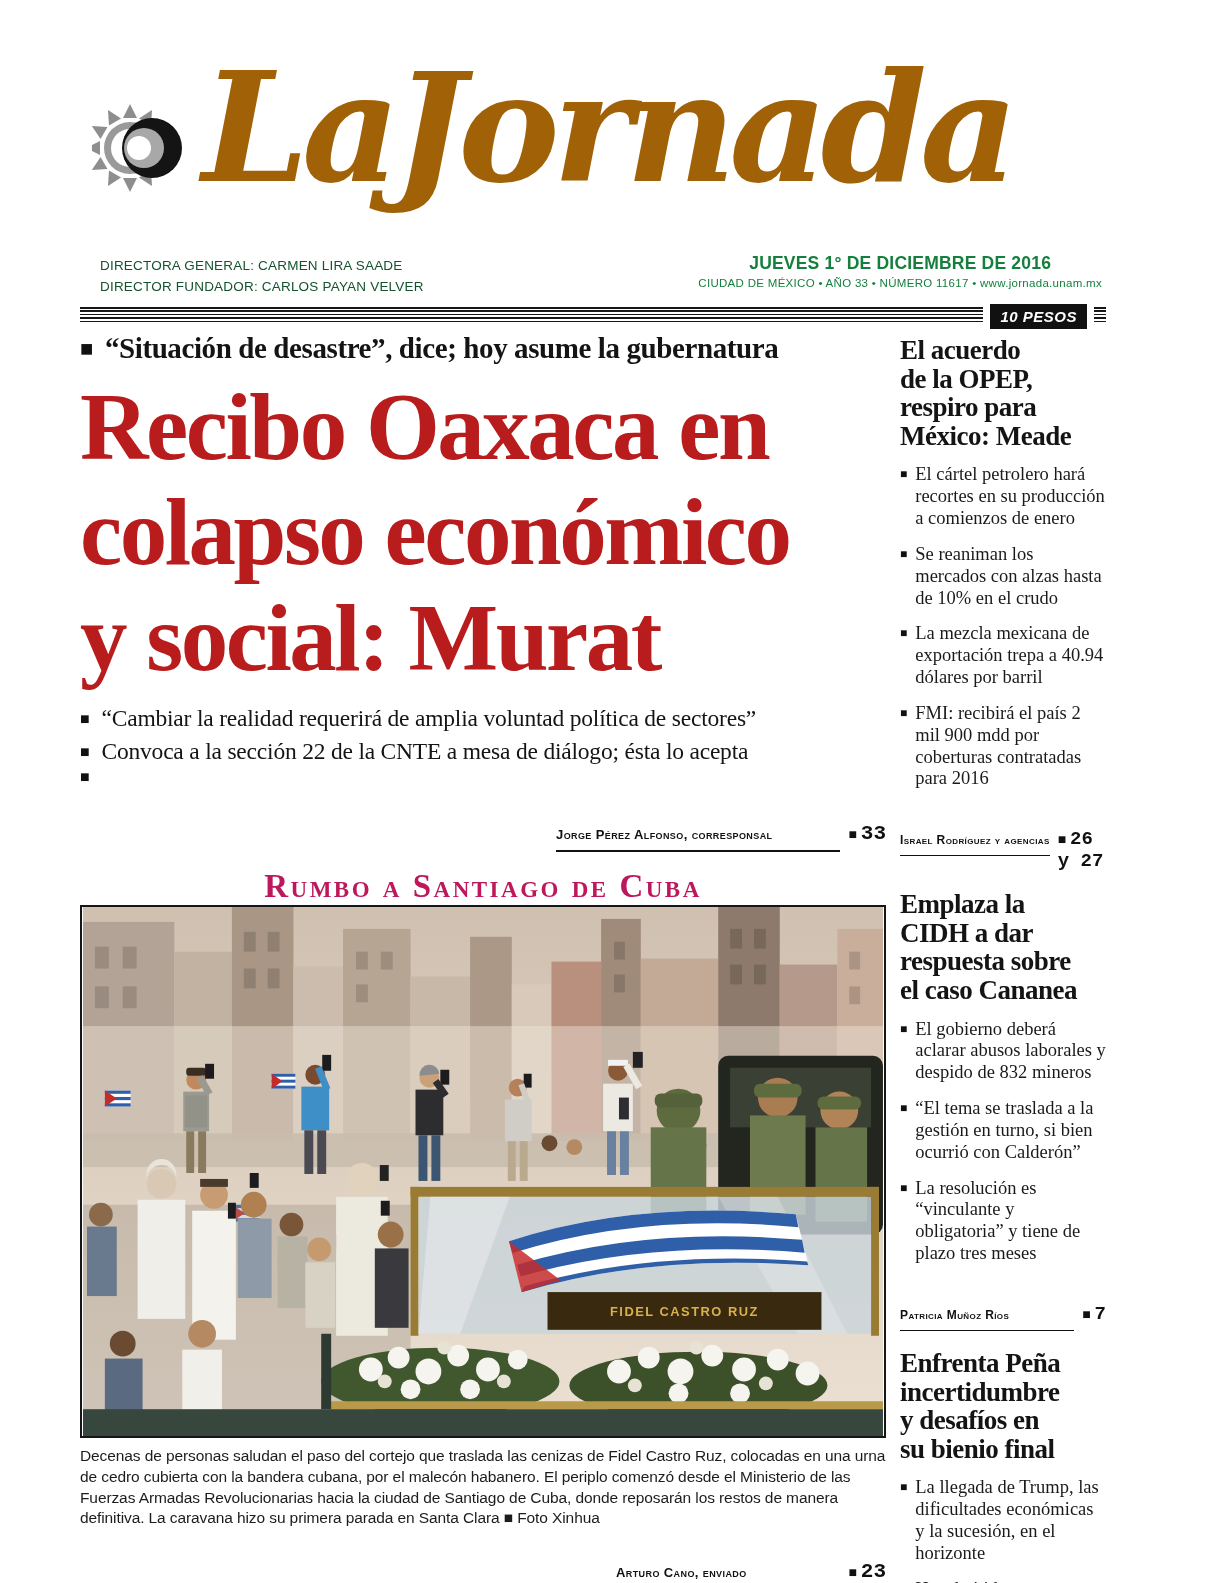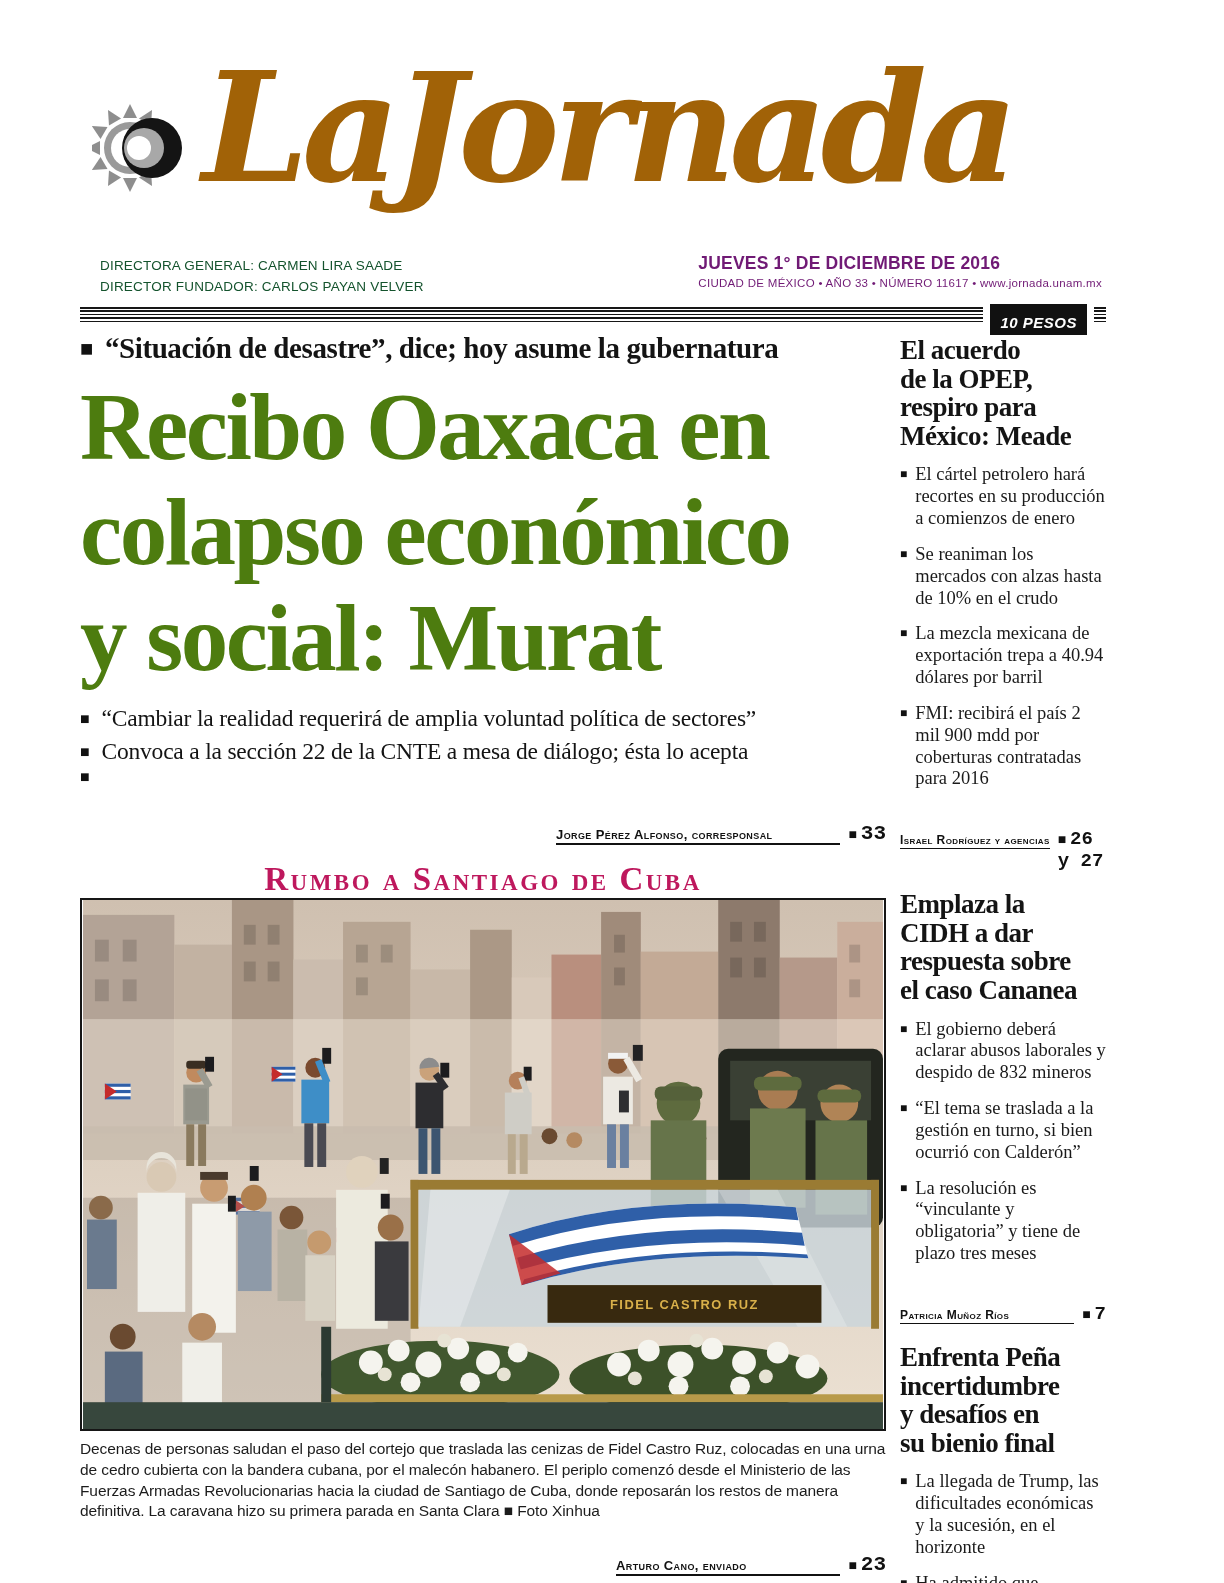--- a/index.html
+++ b/index.html
@@ -7,43 +7,43 @@
        font-family:"Liberation Serif",serif;}
   .sq{display:inline-block;line-height:1;color:#111;}
 
   
   .logo{position:absolute;left:92px;top:52px;display:flex;align-items:center;gap:10px;}
   .logo-icon{width:100px;height:100px;margin-top:40px;}
   .logo-text{font-family:"DejaVu Serif",serif;font-weight:bold;font-size:152px;line-height:1;
              letter-spacing:-7px;color:#a16207;font-style:italic;}
   .directors{position:absolute;left:100px;top:256px;font-family:"Liberation Sans",sans-serif;
              font-weight:normal;font-size:13.5px;line-height:1.55;letter-spacing:.2px;color:#14532d;}
-  .dateblock{position:absolute;right:122px;top:253px;text-align:left;font-family:"Liberation Sans",sans-serif;color:#701a75;}
+  .dateblock{position:absolute;right:122px;top:253px;text-align:center;font-family:"Liberation Sans",sans-serif;color:#15803d;}
   .date1{font-weight:bold;font-size:17.5px;letter-spacing:.2px;}
   .date2{font-size:11.5px;margin-top:3px;letter-spacing:.3px;}
   .rules{position:absolute;left:80px;right:118px;top:307px;height:17px;
          background:repeating-linear-gradient(to bottom,#161616 0 1.6px,rgba(0,0,0,0) 1.6px 3.4px);}
   .price{position:absolute;right:12px;top:-3px;background:#111;color:#fff;
-         font:italic bold 15px "Liberation Sans",sans-serif;padding:10px 10px 4px;
+         font:italic bold 15px "Liberation Sans",sans-serif;padding:4px 10px 4px;
          border-left:7px solid #fff;border-right:7px solid #fff;letter-spacing:.5px;}
 
   
   .main{position:absolute;left:80px;top:332px;width:806px;}
   .kicker{display:flex;align-items:center;gap:12px;font-weight:bold;font-size:29px;
           letter-spacing:-.4px;color:#141414;}
   .kicker .sq{font-size:22px;}
-  .headline{margin-top:10px;font-weight:bold;font-size:95px;line-height:1.11;letter-spacing:-2.5px;color:#4d7c0f;}
+  .headline{margin-top:10px;font-weight:bold;font-size:95px;line-height:1.11;letter-spacing:-2.5px;color:#b91c1c;}
   .main-bullets{margin-top:14px;}
   .mb{display:flex;gap:12px;align-items:baseline;font-size:23.5px;letter-spacing:-.2px;
       margin-top:6px;color:#141414;}
   .mb .sq{font-size:16px;position:relative;top:-2px;}
   .byline{display:flex;align-items:baseline;}
   .b-name{flex:1;border-bottom:2px solid #111;font-family:"Liberation Sans",sans-serif;
           font-weight:bold;font-size:13px;font-variant:small-caps;letter-spacing:.4px;
-          padding-bottom:1px;white-space:nowrap;margin-top:32px;}
+          padding-bottom:8px;white-space:nowrap;margin-top:32px;}
   .b-page{margin-left:8px;font-weight:bold;font-size:21px;font-family:Liberation Mono, monospace;}
   .b-page .sq{font-size:14px;margin-right:4px;}
   .main-byline{width:330px;margin-left:auto;margin-top:8px;}
   .photo-title{text-align:center;font-variant:small-caps;font-weight:bold;font-size:33px;
                letter-spacing:2.5px;margin-top:16px;color:#be185d;}
   .photo-frame{width:802px;height:529px;border:2px solid #161616;overflow:hidden;}
   .caption{margin-top:8px;font-family:"Liberation Sans",sans-serif;font-size:15.5px;
            line-height:1.33;color:#1c1c1c;letter-spacing:-.1px;}
   .photo-byline{width:270px;margin-left:auto;margin-top:4px;}
 

